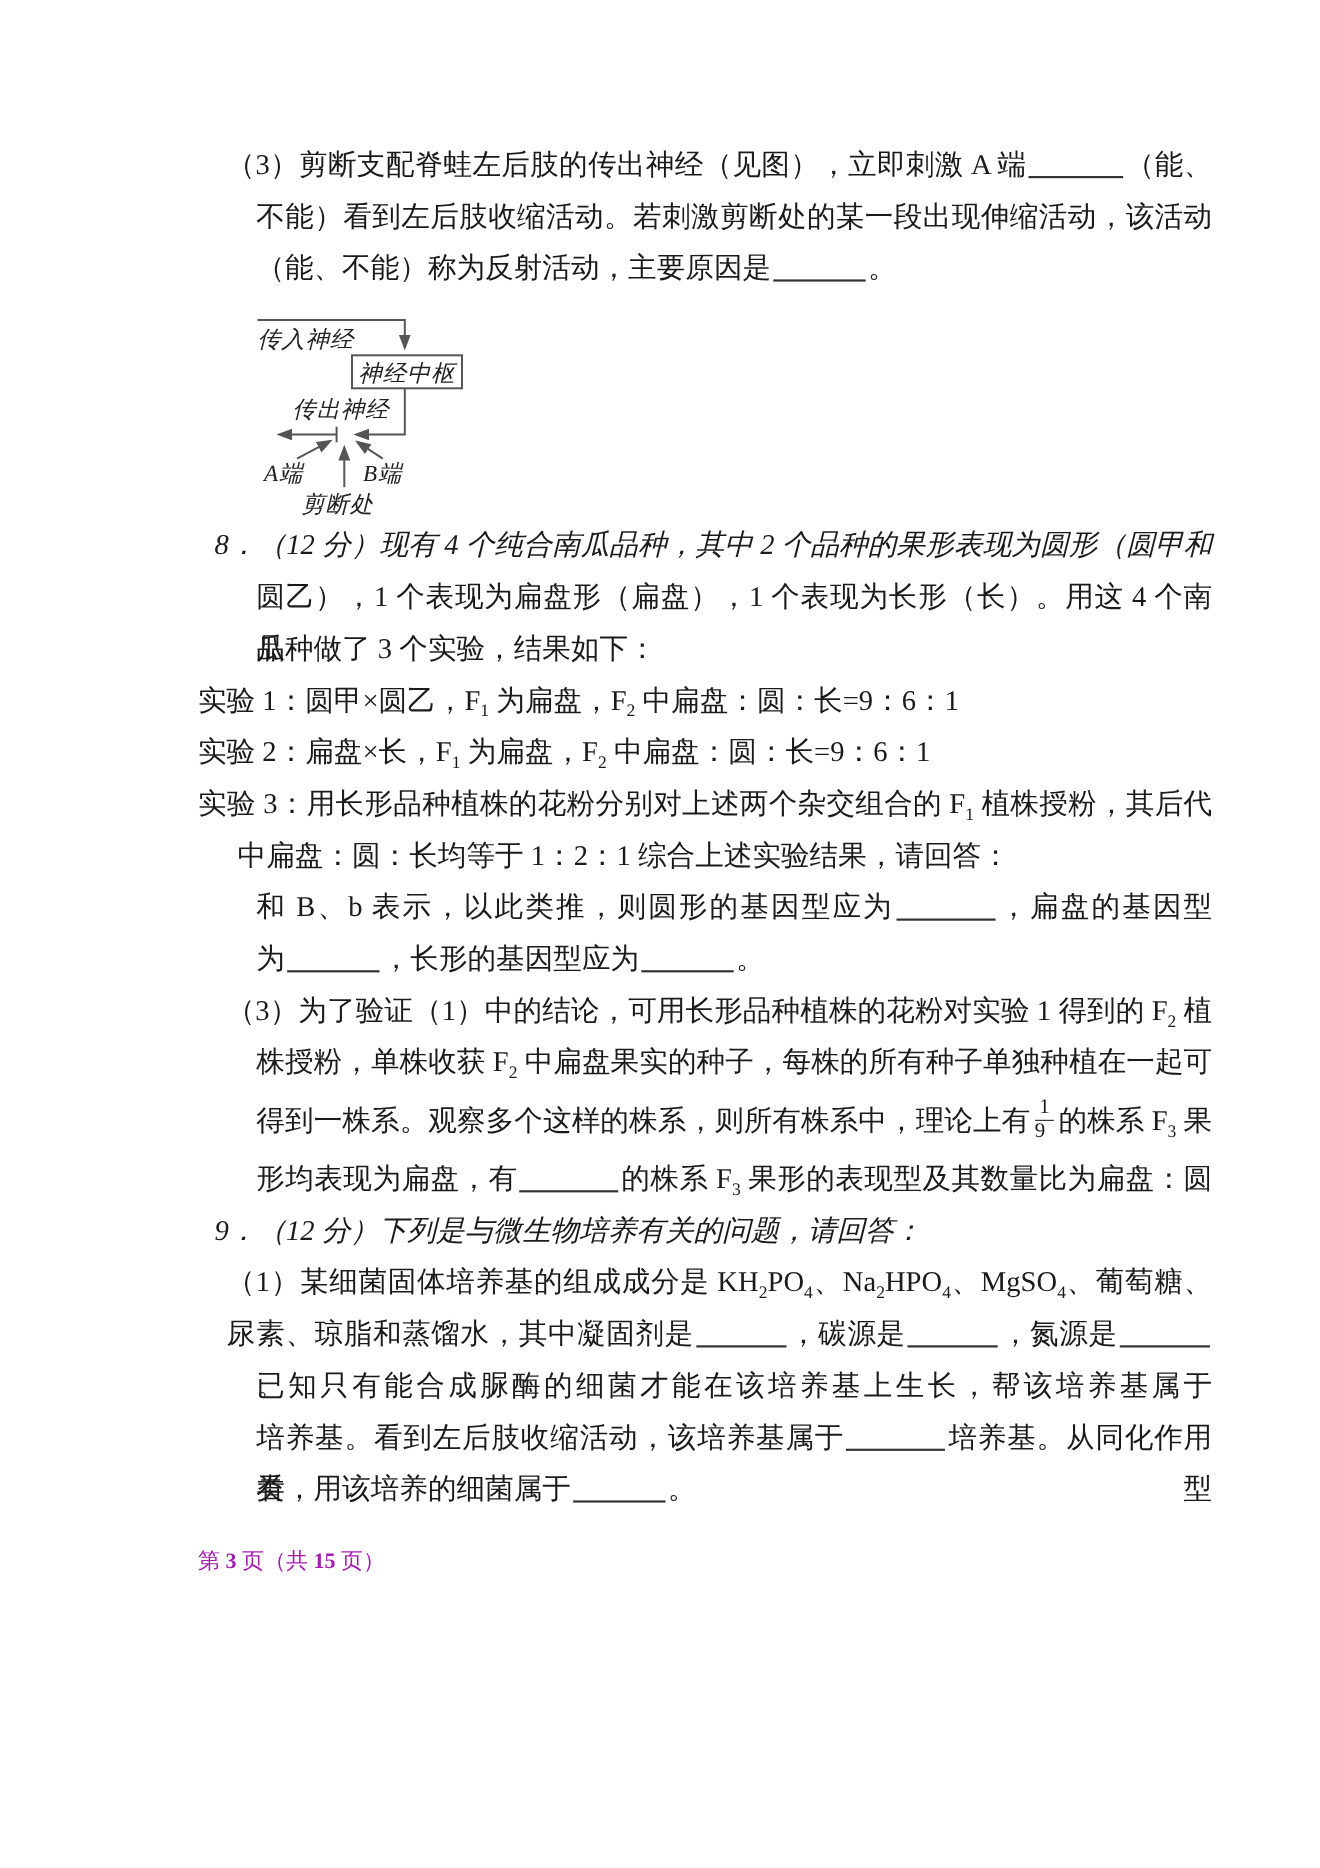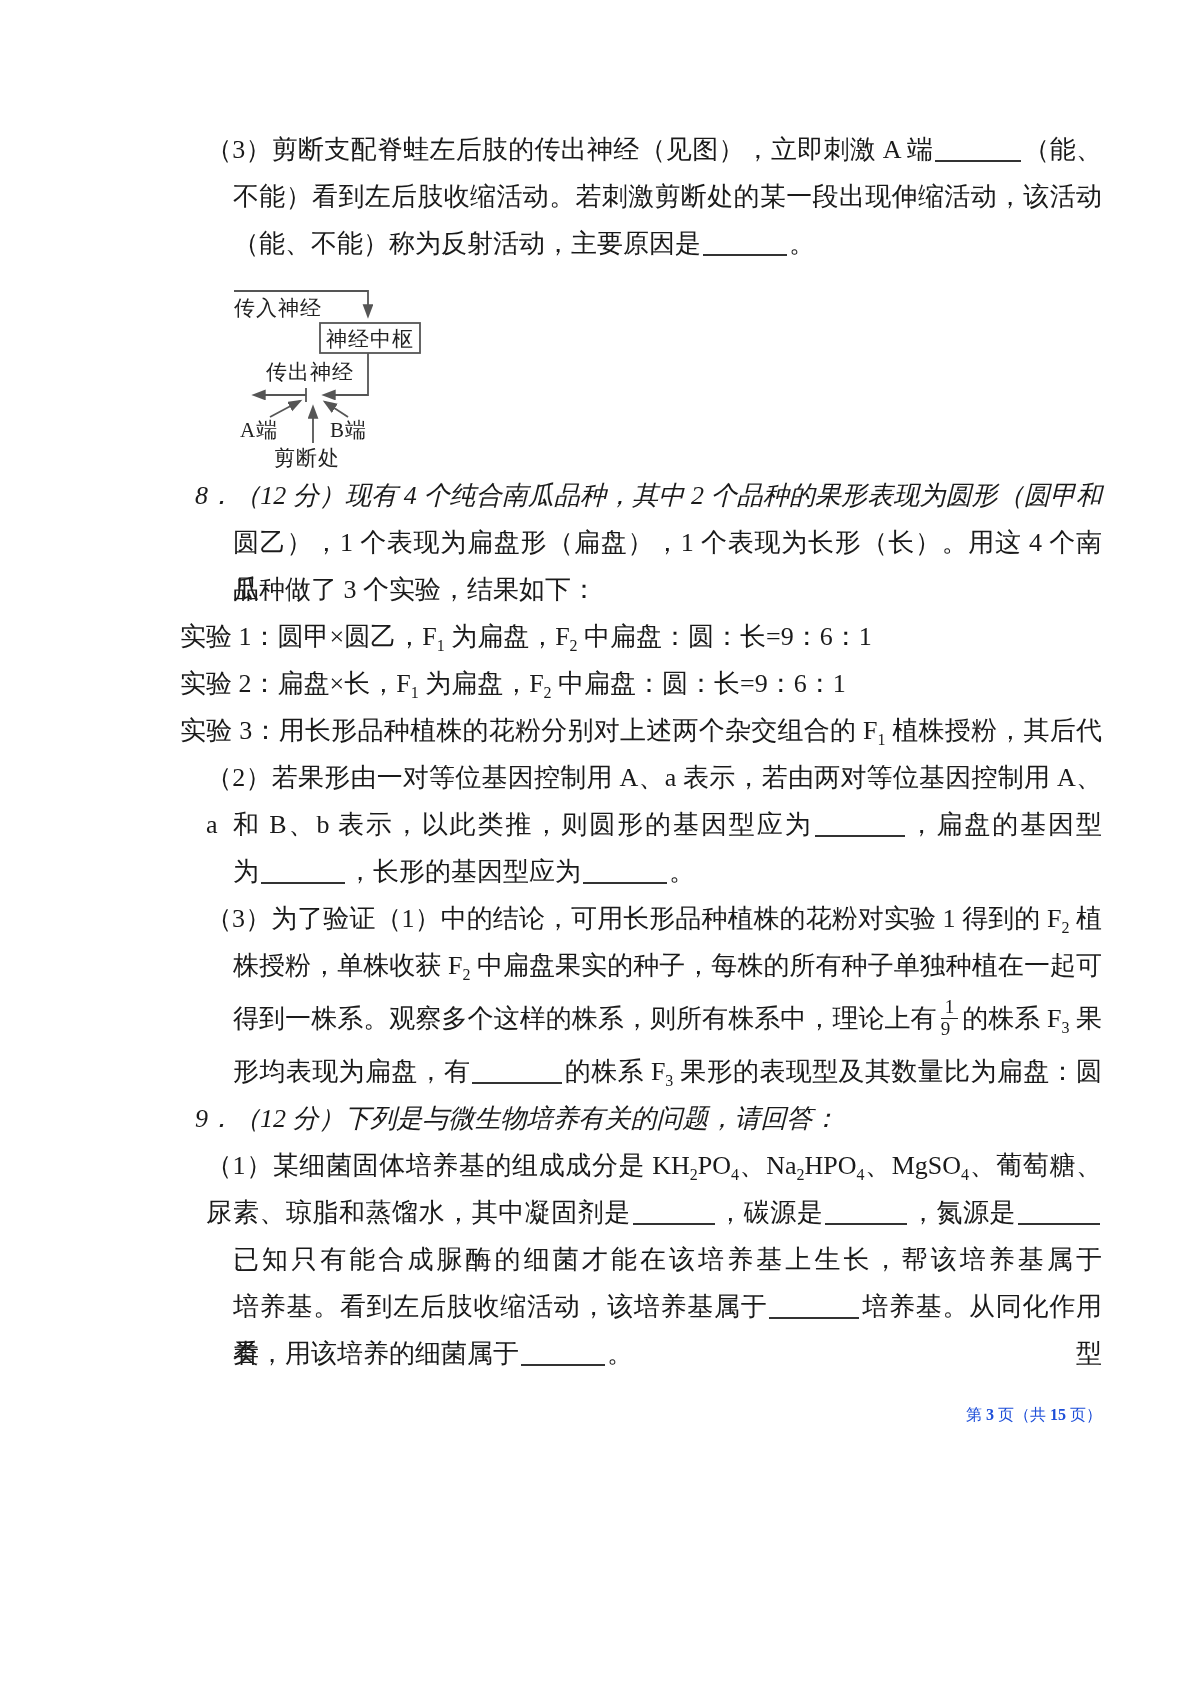--- a/index.html
+++ b/index.html
@@ -23,27 +23,27 @@
     display:inline-block;height:2px;background:#333;
     vertical-align:-4px;margin:0 2px;
   }
   sub{font-size:16px;line-height:0;}
   .frac{
     display:inline-block;vertical-align:middle;text-align:center;
     font-size:19px;line-height:1.08;margin:0 4px 6px 4px;
   }
   .frac .num{display:block;border-bottom:1.6px solid #222;padding:0 4px;}
   .frac .den{display:block;}
-  .diagram{height:205px;margin-left:38px;}
+  .diagram{height:205px;margin-left:38px;font-style:italic;}
   .diagram svg text{
     font-family:"Liberation Serif","DejaVu Serif",serif;
     font-size:21px;fill:#222;letter-spacing:1px;
   }
   .footer{
-    text-align:right;margin-top:28px;font-size:16px;color:#1d4ed8;
+    text-align:left;margin-top:28px;font-size:20px;color:#a21caf;
   }
   .footer .num{font-weight:bold;}
 </style>
 </head>
 <body>
 
 <div class="page">
 
   <div id="block1">
       <div class="line ip just"><span>（3）剪断支配脊蛙左后肢的传出神经（见图），立即刺激 A 端</span><span class="blank" style="width: 86px;"></span><span>（能、</span></div>
@@ -79,21 +79,21 @@
     </svg>
   </div>
 
   <div id="block2">
       <div class="line iq just"><span>8．（12 分）现有 4 个纯合南瓜品种，其中 2 个品种的果形表现为圆形（圆甲和</span></div>
       <div class="line ic just"><span>圆乙），1 个表现为扁盘形（扁盘），1 个表现为长形（长）。用这 4 个南瓜</span></div>
       <div class="line ic"><span>品种做了 3 个实验，结果如下：</span></div>
       <div class="line i0"><span>实验 1：圆甲×圆乙，</span><span><span>F</span><sub>1</sub></span><span> 为扁盘，</span><span><span>F</span><sub>2</sub></span><span> 中扁盘：圆：长=9：6：1</span></div>
       <div class="line i0"><span>实验 2：扁盘×长，</span><span><span>F</span><sub>1</sub></span><span> 为扁盘，</span><span><span>F</span><sub>2</sub></span><span> 中扁盘：圆：长=9：6：1</span></div>
       <div class="line i0 just"><span>实验 3：用长形品种植株的花粉分别对上述两个杂交组合的 </span><span><span>F</span><sub>1</sub></span><span> 植株授粉，其后代</span></div>
-      <div class="line ip just"><span>（2）若果形由一对等位基因控制用 A、a 表示，若由两对等位基因控制用 A、a</span></div>
+      <div class="line im"><span>中扁盘：圆：长均等于 1：2：1 综合上述实验结果，请回答：</span></div>
       <div class="line ic just"><span>和 B、b 表示，以此类推，则圆形的基因型应为</span><span class="blank" style="width: 90px;"></span><span>，扁盘的基因型</span></div>
       <div class="line ic"><span>为</span><span class="blank" style="width: 84px;"></span><span>，长形的基因型应为</span><span class="blank" style="width: 84px;"></span><span>。</span></div>
       <div class="line ip just"><span>（3）为了验证（1）中的结论，可用长形品种植株的花粉对实验 1 得到的 </span><span><span>F</span><sub>2</sub></span><span> 植</span></div>
       <div class="line ic just"><span>株授粉，单株收获 </span><span><span>F</span><sub>2</sub></span><span> 中扁盘果实的种子，每株的所有种子单独种植在一起可</span></div>
       <div class="line ic just tall"><span>得到一株系。观察多个这样的株系，则所有株系中，理论上有</span><span class="frac"><span class="num">1</span><span class="den">9</span></span><span>的株系 </span><span><span>F</span><sub>3</sub></span><span> 果</span></div>
       <div class="line ic just"><span>形均表现为扁盘，有</span><span class="blank" style="width: 90px;"></span><span>的株系 </span><span><span>F</span><sub>3</sub></span><span> 果形的表现型及其数量比为扁盘：圆</span></div>
       <div class="line iq"><span>9．（12 分）下列是与微生物培养有关的问题，请回答：</span></div>
       <div class="line ip just"><span>（1）某细菌固体培养基的组成成分是 </span><span><span>KH</span><sub>2</sub></span><span><span>PO</span><sub>4</sub></span><span>、</span><span><span>Na</span><sub>2</sub></span><span><span>HPO</span><sub>4</sub></span><span>、</span><span><span>MgSO</span><sub>4</sub></span><span>、葡萄糖、尿</span></div>
       <div class="line ic just"><span>素、琼脂和蒸馏水，其中凝固剂是</span><span class="blank" style="width: 82px;"></span><span>，碳源是</span><span class="blank" style="width: 82px;"></span><span>，氮源是</span><span class="blank" style="width: 82px;"></span><span>。</span></div>
       <div class="line ic just"><span>已知只有能合成脲酶的细菌才能在该培养基上生长，帮该培养基属于</span></div>

